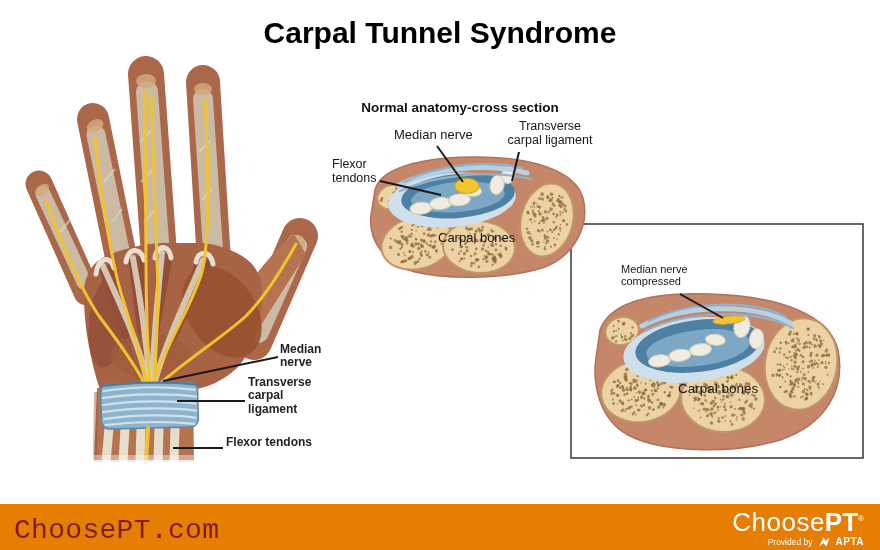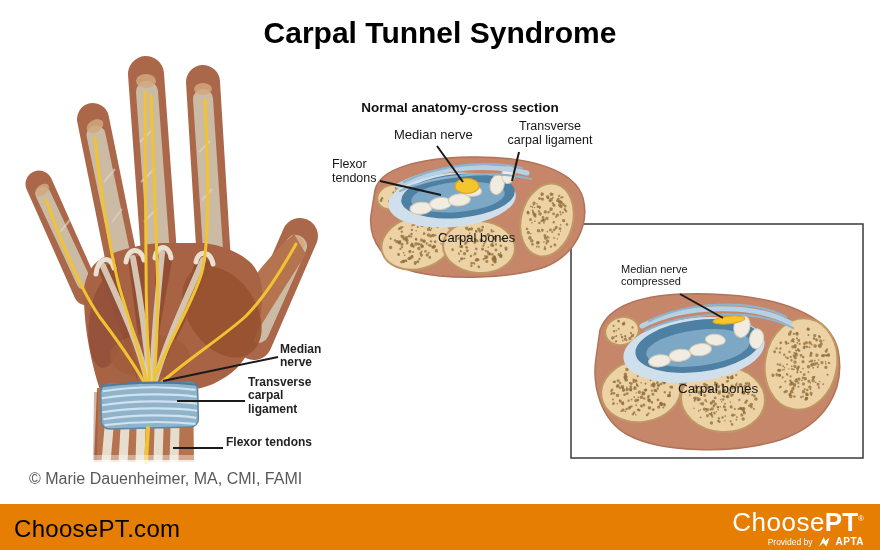--- a/index.html
+++ b/index.html
@@ -7,21 +7,21 @@
          font-family:"Liberation Sans", sans-serif;}
   .page-title{position:absolute;left:0;right:0;top:16px;text-align:center;
               font-size:30px;font-weight:bold;color:#000;}
   svg.art{position:absolute;left:0;top:0;}
   .lbl{position:absolute;color:#161616;font-size:12.5px;line-height:1.12;}
   .lbl.nowrap{white-space:nowrap;}
   .hand-lbl{font-weight:bold;font-size:12px;color:#222;}
   .sec-title{position:absolute;text-align:center;font-weight:bold;color:#111;}
   .credit{position:absolute;left:29px;top:470px;font-size:16px;color:#595959;}
   .footer{position:absolute;left:0;top:504px;width:880px;height:46px;background:#E67E04;}
-  .footer-site{position:absolute;left:14px;top:11px;font-size:24px;color:#000000;letter-spacing:.3px;}
+  .footer-site{position:absolute;left:14px;top:11px;font-size:28px;color:#7f1d1d;letter-spacing:.3px;font-family:Liberation Mono, monospace;}
   .footer-logo{position:absolute;right:16px;top:5px;text-align:right;color:#fff;}
   .logo-line1{font-size:26px;line-height:1;margin-left:44px;}
   .logo-choose{font-weight:400;letter-spacing:.5px;}
   .logo-pt{font-weight:bold;}
   .logo-mark{font-size:8px;vertical-align:super;}
   .logo-line2{font-size:8.5px;margin-top:1px;display:flex;align-items:center;justify-content:flex-end;gap:6px;}
   .logo-apta{font-weight:bold;font-size:10px;letter-spacing:.5px;text-align:center;}
   
   .bone{fill:#ECD2A4;stroke:#C09763;stroke-width:2;}
   .pointer{stroke:#1a1a1a;stroke-width:2;}
@@ -1049,21 +1049,20 @@
   <div class="lbl" style="left:332px;top:157px;width:52px;">Flexor tendons</div>
   <div class="lbl nowrap" style="left:438px;top:231px;font-size:13px;">Carpal bones</div>
 
   <div class="lbl" style="left:621px;top:263px;width:95px;font-size:11px;">Median nerve compressed</div>
   <div class="lbl nowrap" style="left:678px;top:381px;font-size:13.5px;">Carpal bones</div>
 
   <div class="lbl hand-lbl" style="left:280px;top:343px;width:50px;">Median nerve</div>
   <div class="lbl hand-lbl" style="left:248px;top:376px;width:72px;">Transverse carpal ligament</div>
   <div class="lbl hand-lbl nowrap" style="left:226px;top:436px;">Flexor tendons</div>
 
-  <div class="credit">© Marie Dauenheimer, MA, CMI, FAMI</div>
 
   <div class="footer">
     <div class="footer-site">ChoosePT.com</div>
     <div class="footer-logo">
       <div class="logo-line1">
         <span class="logo-choose">Choose</span><span class="logo-pt">PT</span><span class="logo-mark">®</span>
       </div>
       <div class="logo-line2">
         <span>Provided by</span>
         <svg width="11" height="10" viewBox="0 0 11 10">

